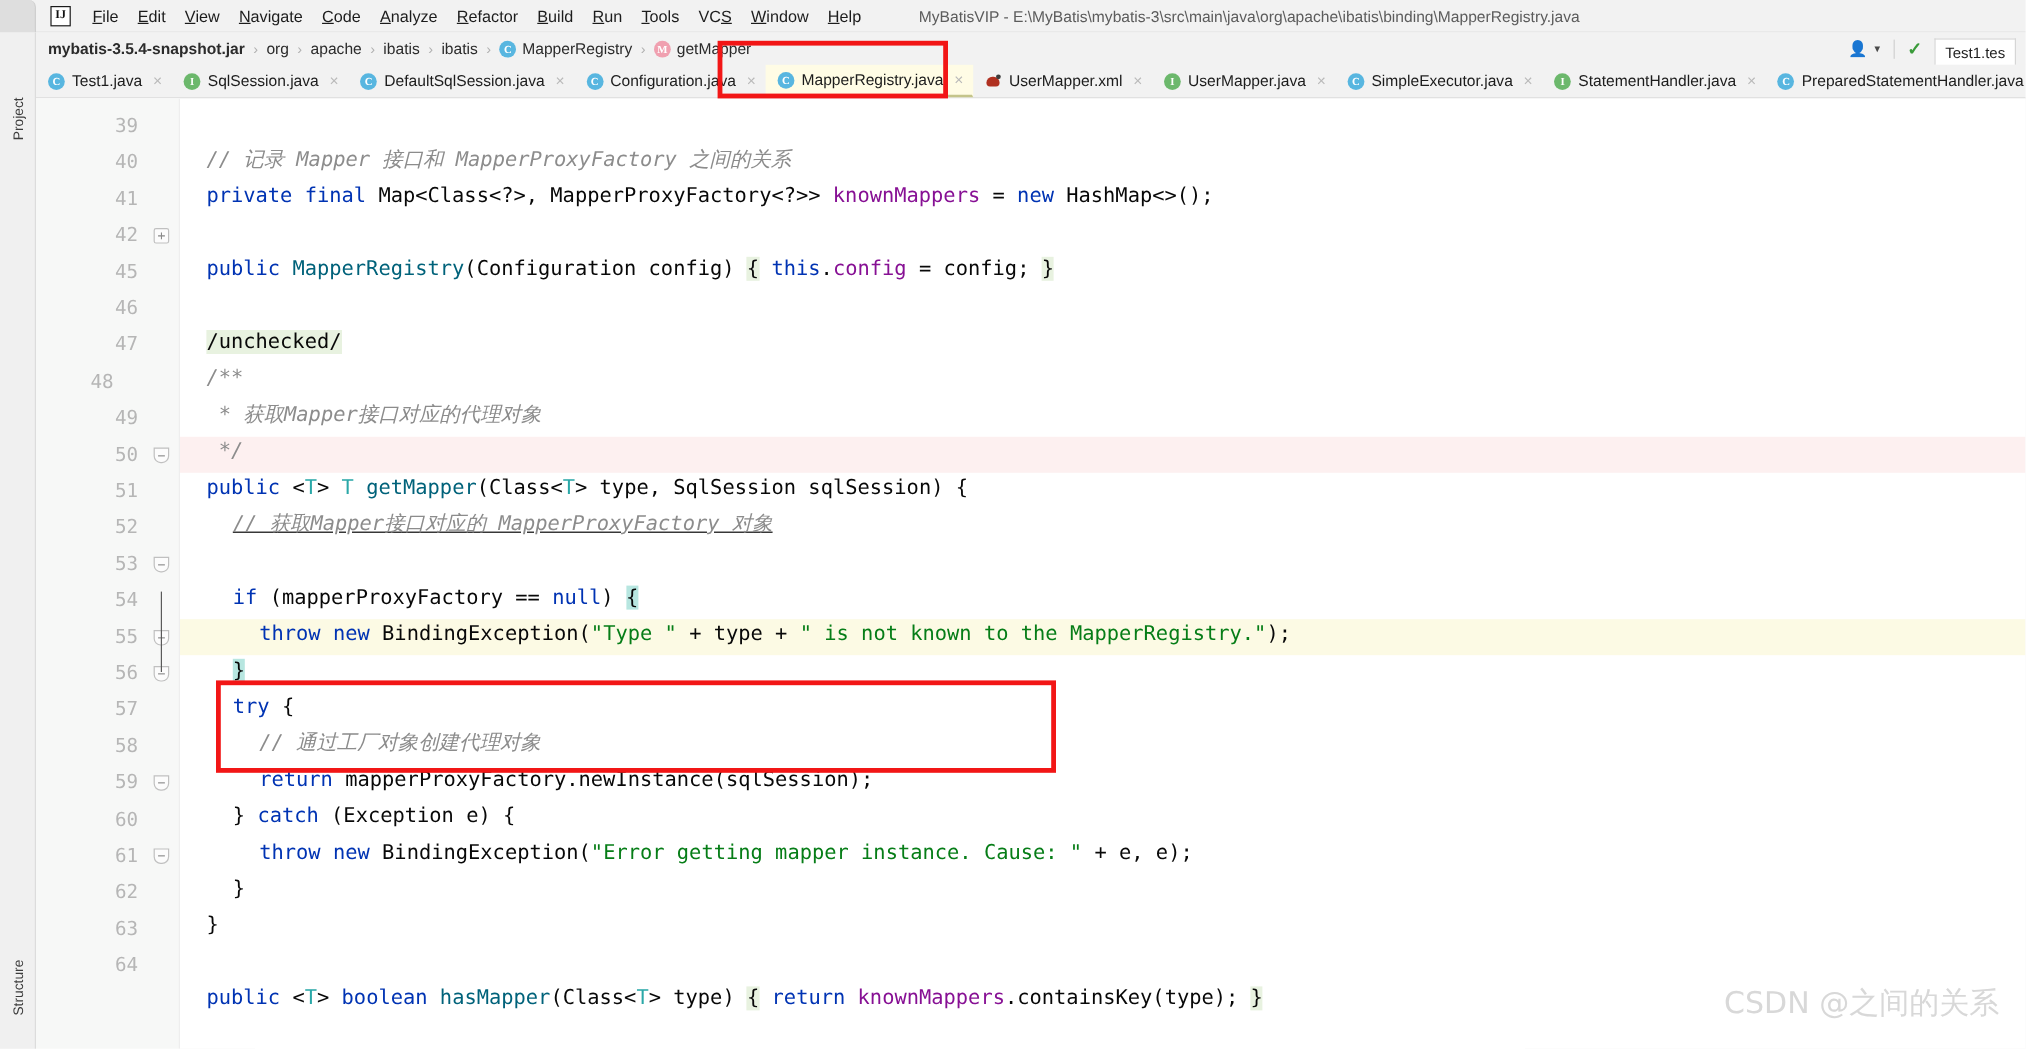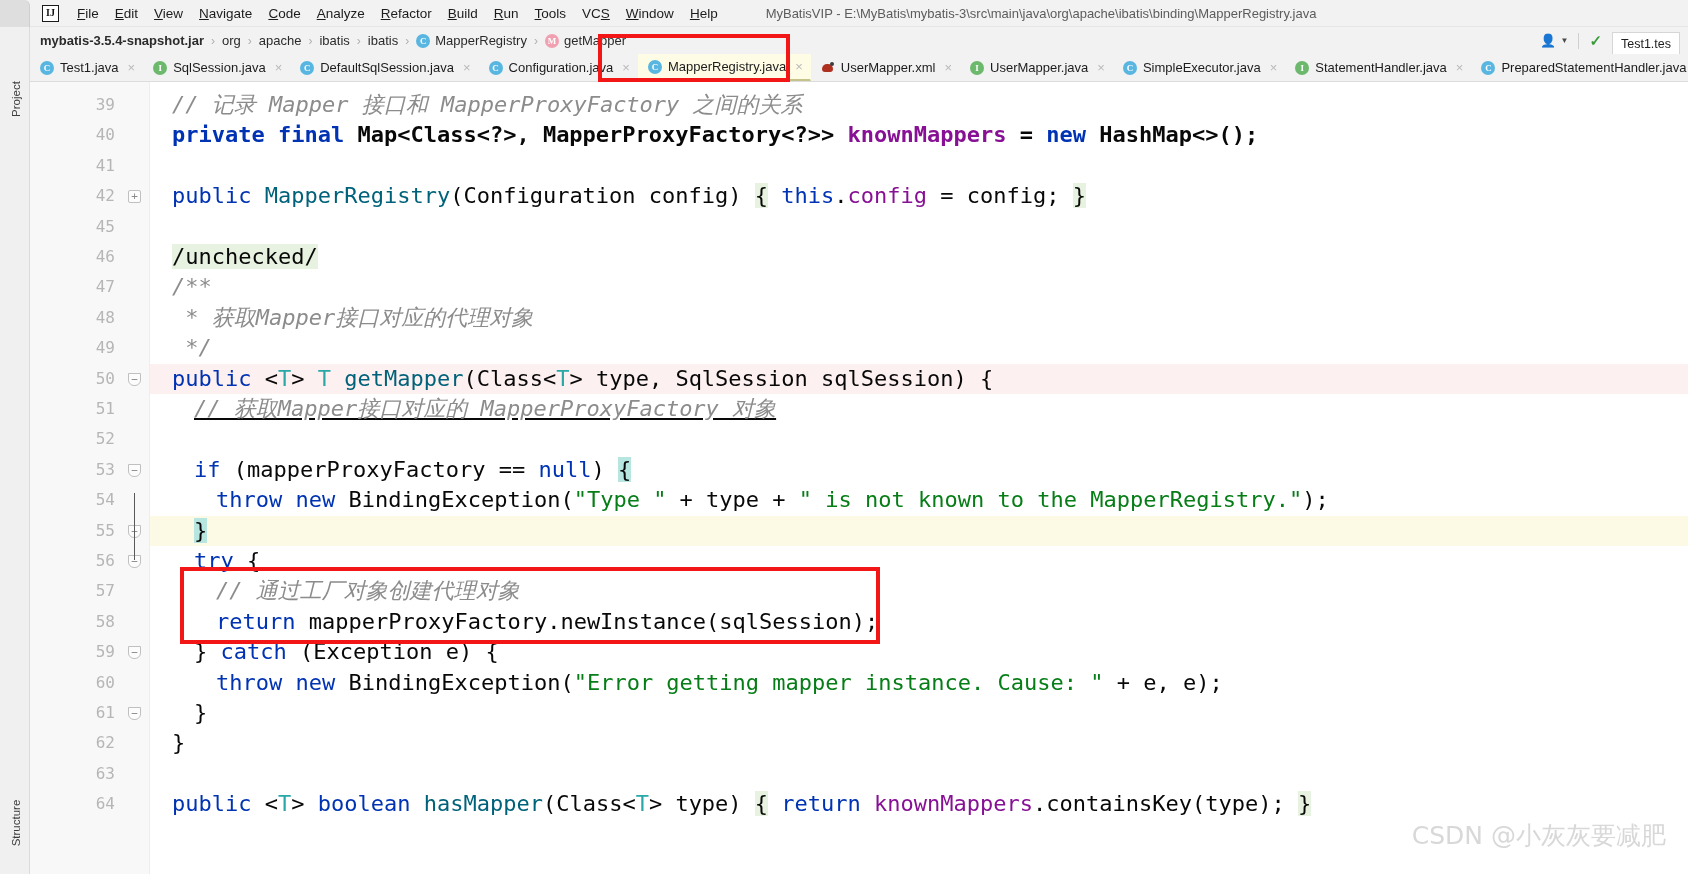--- a/index.html
+++ b/index.html
@@ -118,22 +118,22 @@
   }
   .gutter {
     position: absolute; left: 0; top: 0; width: 120px; height: 792px;
     background: #f7f8f7; border-right: 1px solid #eeeeee;
   }
   .code-area {
     position: absolute; left: 120px; top: 0; width: 1538px; height: 792px;
   }
   .row {
     position: relative; height: 30.4px; line-height: 30.4px;
-    font-family: "DejaVu Sans Mono", monospace; font-size: 22px;
-    white-space: pre; color: #080808;
+    font-family: "DejaVu Sans Mono", monospace; font-size: 17px;
+    white-space: pre; color: #080808; margin-top: 28px;
   }
   .ln {
     position: absolute; right: 34px; width: 60px; text-align: right;
     font-family: "DejaVu Sans Mono", monospace; font-size: 16px;
     color: #b6b6b6; height: 30.4px; line-height: 30.4px;
   }
   .rowbg-hl { position: absolute; left: 0; width: 1658px; height: 30.4px; }
   .fold {
     position: absolute; right: 8px; top: 9px; width: 13px; height: 13px;
     border: 1px solid #c0c0c0; background: #fcfcfc; color: #8a8a8a;
@@ -299,21 +299,21 @@
       <div class="gutter" id="gutter">
 
     <div class="ln" style="top: 8px;">39</div>
         <div class="ln" style="top: 38.4px;">40</div>
         <div class="ln" style="top: 68.8px;">41</div>
         <div class="ln" style="top: 99.2px;">42</div>
         <div class="fold plus" style="top: 108.2px;">+</div>
         <div class="ln" style="top: 129.6px;">45</div>
         <div class="ln" style="top: 160px;">46</div>
         <div class="ln" style="top: 190.4px;">47</div>
-        <div class="ln" style="top: 220.8px;">48</div>
+        <div class="ln" style="top: 220.8px; text-align: center;">48</div>
         <div class="ln" style="top: 251.2px;">49</div>
         <div class="ln" style="top: 281.6px;">50</div>
         <div class="fold minus" style="top: 290.6px;">−</div>
         <div class="ln" style="top: 312px;">51</div>
         <div class="ln" style="top: 342.4px;">52</div>
         <div class="ln" style="top: 372.8px;">53</div>
         <div class="fold minus" style="top: 381.8px;">−</div>
         <div class="ln" style="top: 403.2px;">54</div>
         <div class="ln" style="top: 433.6px;">55</div>
         <div class="fold minus" style="top: 442.6px;">−</div>
@@ -326,21 +326,21 @@
         <div class="ln" style="top: 585.6px;">60</div>
         <div class="ln" style="top: 616px;">61</div>
         <div class="fold minus" style="top: 625px;">−</div>
         <div class="ln" style="top: 646.4px;">62</div>
         <div class="ln" style="top: 676.8px;">63</div>
         <div class="ln" style="top: 707.2px;">64</div>
         <div class="foldline" style="top: 411.2px; height: 66.8px;"></div>
       </div>
     <div class="code-area" id="codearea">
         <div class="row" style="position: absolute; top: 8px; left: 22px;"><span class="cmt">// 记录 Mapper 接口和 MapperProxyFactory 之间的关系</span></div>
-        <div class="row" style="position: absolute; top: 38.4px; left: 22px; font-weight: bold;"><span class="kw">private</span><span class="pl"> </span><span class="kw">final</span><span class="pl"> Map&lt;Class&lt;?&gt;, MapperProxyFactory&lt;?&gt;&gt; </span><span class="fld">knownMappers</span><span class="pl"> = </span><span class="kw">new</span><span class="pl"> HashMap&lt;&gt;();</span></div>
+        <div class="row" style="position: absolute; top: 38.4px; left: 22px;"><span class="kw">private</span><span class="pl"> </span><span class="kw">final</span><span class="pl"> Map&lt;Class&lt;?&gt;, MapperProxyFactory&lt;?&gt;&gt; </span><span class="fld">knownMappers</span><span class="pl"> = </span><span class="kw">new</span><span class="pl"> HashMap&lt;&gt;();</span></div>
         <div class="row" style="position: absolute; top: 68.8px; left: 22px;"></div>
         <div class="row" style="position: absolute; top: 99.2px; left: 22px;"><span class="kw">public</span><span class="pl"> </span><span class="fn">MapperRegistry</span><span class="pl">(Configuration config) </span><span class="hl-green">{</span><span class="pl"> </span><span class="kw">this</span><span class="pl">.</span><span class="fld">config</span><span class="pl"> = config; </span><span class="hl-green">}</span></div>
         <div class="row" style="position: absolute; top: 129.6px; left: 22px;"></div>
         <div class="row" style="position: absolute; top: 160px; left: 22px;"><span class="hl-green">/unchecked/</span></div>
         <div class="row" style="position: absolute; top: 190.4px; left: 22px;"><span class="cmt">/**</span></div>
         <div class="row" style="position: absolute; top: 220.8px; left: 22px;"><span class="cmt"> * 获取Mapper接口对应的代理对象</span></div>
         <div class="row" style="position: absolute; top: 251.2px; left: 22px;"><span class="cmt"> */</span></div>
         <div class="row" style="position: absolute; top: 281.6px; left: 22px;"><span class="kw">public</span><span class="pl"> &lt;</span><span class="cls">T</span><span class="pl">&gt; </span><span class="cls">T</span><span class="pl"> </span><span class="fn">getMapper</span><span class="pl">(Class&lt;</span><span class="cls">T</span><span class="pl">&gt; type, SqlSession sqlSession) {</span></div>
         <div class="row" style="position: absolute; top: 312px; left: 44px; text-decoration: underline;"><span class="cmt">// 获取Mapper接口对应的 MapperProxyFactory 对象</span></div>
         <div class="row" style="position: absolute; top: 372.8px; left: 44px;"><span class="kw">if</span><span class="pl"> (mapperProxyFactory == </span><span class="kw">null</span><span class="pl">) </span><span class="hl-cyan">{</span></div>
@@ -354,15 +354,15 @@
         <div class="row" style="position: absolute; top: 616px; left: 44px;"><span class="pl">}</span></div>
         <div class="row" style="position: absolute; top: 646.4px; left: 22px;"><span class="pl">}</span></div>
         <div class="row" style="position: absolute; top: 676.8px; left: 22px;"></div>
         <div class="row" style="position: absolute; top: 707.2px; left: 22px;"><span class="kw">public</span><span class="pl"> &lt;</span><span class="cls">T</span><span class="pl">&gt; </span><span class="kw">boolean</span><span class="pl"> </span><span class="fn">hasMapper</span><span class="pl">(Class&lt;</span><span class="cls">T</span><span class="pl">&gt; type) </span><span class="hl-green">{</span><span class="pl"> </span><span class="kw">return</span><span class="pl"> </span><span class="fld">knownMappers</span><span class="pl">.containsKey(type); </span><span class="hl-green">}</span></div>
       </div>
   </div>
 
   <div class="redbox" id="redbox-tab"></div>
   <div class="redbox" id="redbox-code"></div>
 
-  <div class="watermark">CSDN @小灰灰要减肥</div>
+  <div class="watermark">CSDN @之间的关系</div>
 
 </div>
 
 </body></html>

